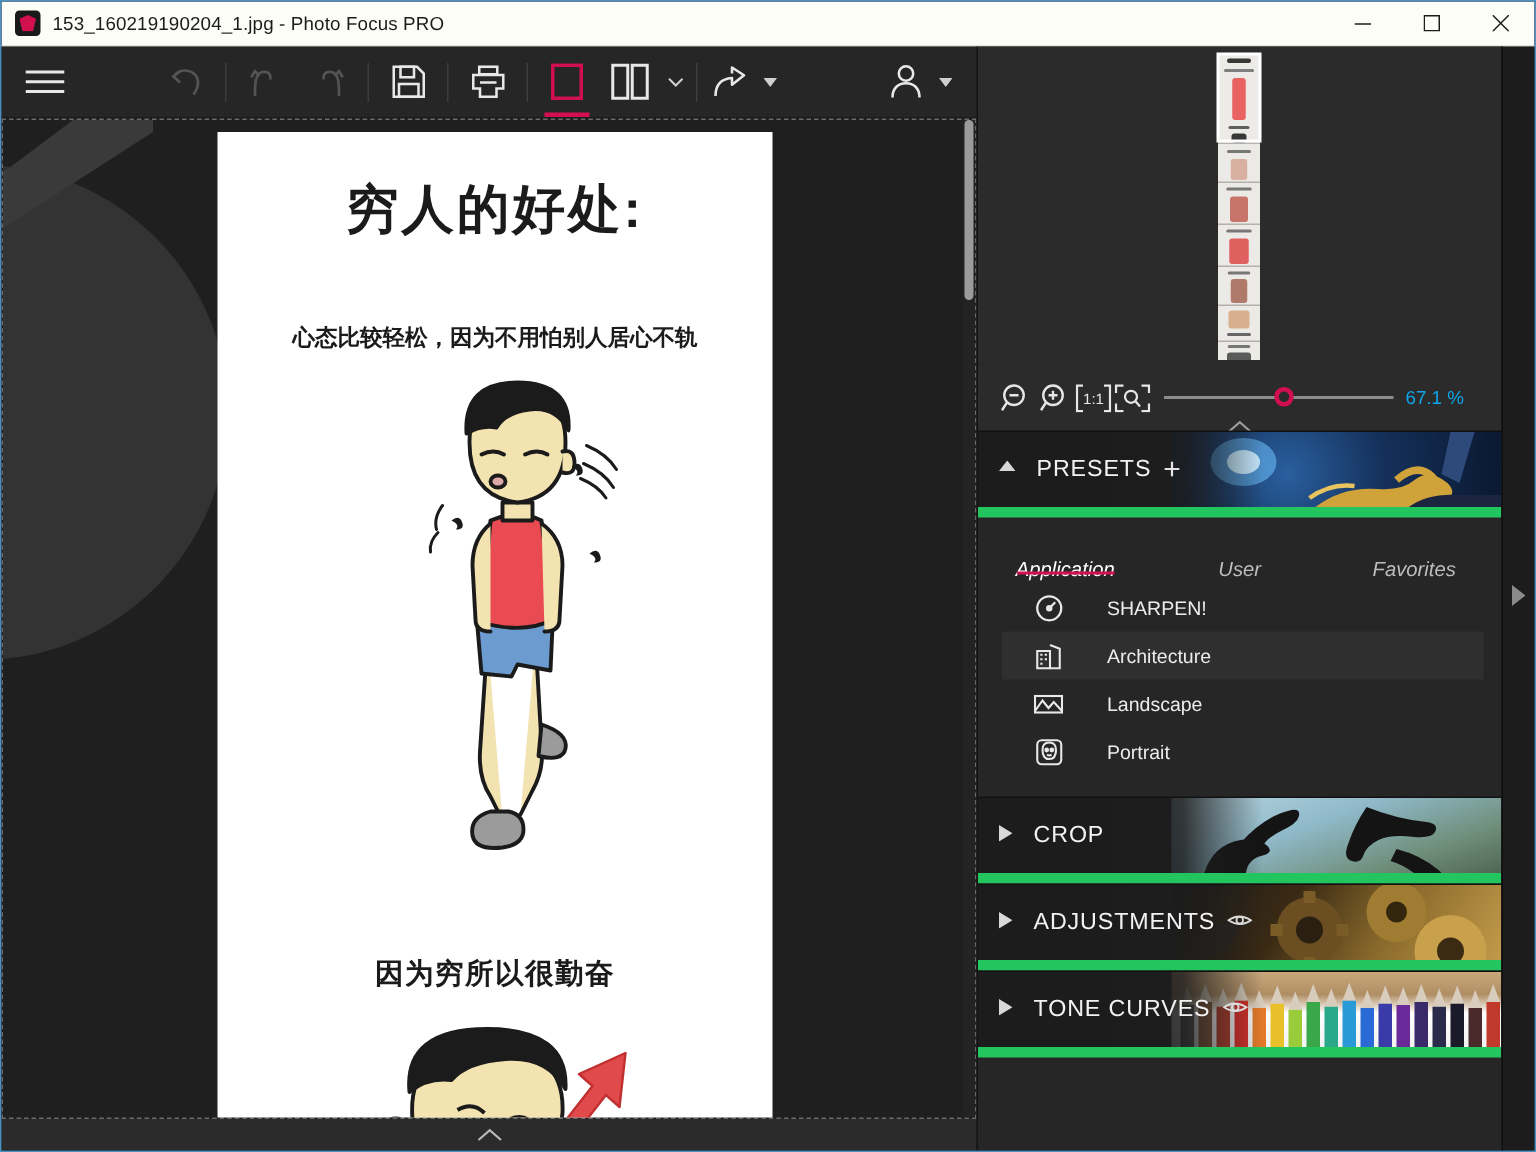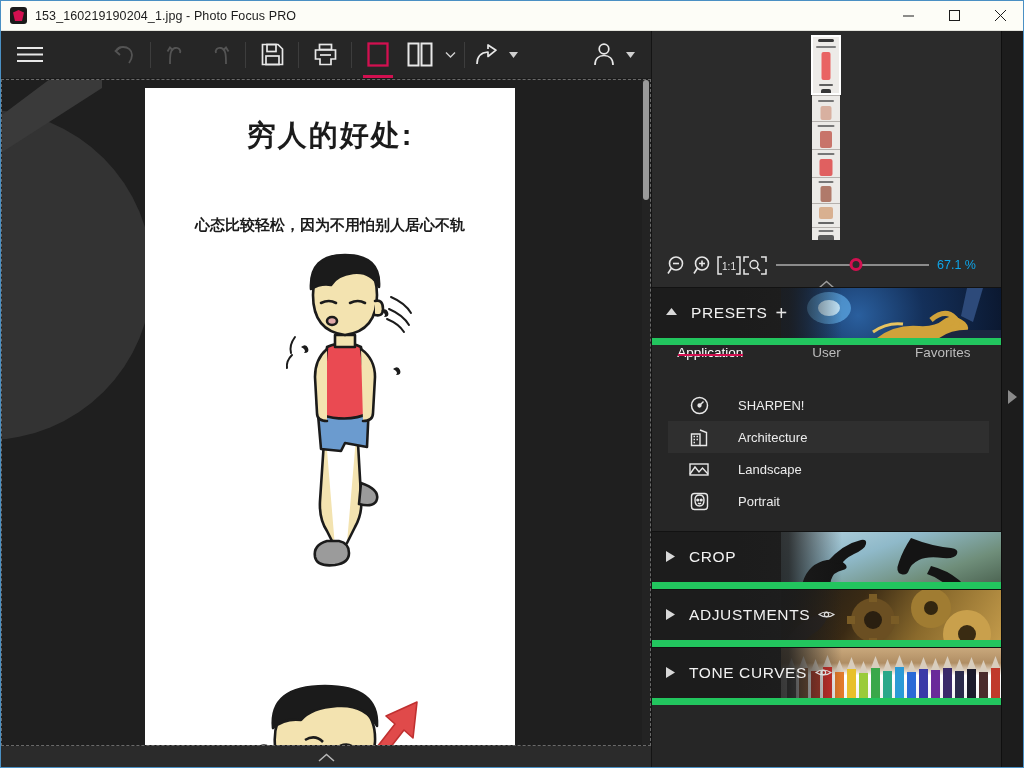--- a/index.html
+++ b/index.html
@@ -97,21 +97,21 @@
   }
   .photo {
     position: absolute; left: 143px; top: 8px;
     width: 370px; height: 700px;
     background: #ffffff;
     overflow: hidden;
   }
   .photo-title {
     position: absolute; top: 28px; left: 0; right: 0;
     text-align: center;
-    font-size: 29px; font-weight: bold; color: #1b1b1b;
+    font-size: 35px; font-weight: bold; color: #1b1b1b;
     letter-spacing: 2px;
   }
   .photo-sub {
     position: absolute; top: 128px; left: 0; right: 0;
     text-align: center;
     font-size: 15px; font-weight: bold; color: #1b1b1b;
     letter-spacing: 0px;
     white-space: nowrap;
   }
   .photo-caption2 {
@@ -214,22 +214,23 @@
   }
   .sec-tri { position: relative; margin-left: 14px; color: #d8d8d8; font-size: 10px; z-index: 2; }
   .sec-label {
     position: relative; z-index: 2;
     margin-left: 14px; font-size: 15.5px; color: #f2f2f2; letter-spacing: .6px;
   }
   .sec-plus { position: relative; z-index: 2; margin-left: 8px; color: #e4e4e4; font-size: 20px; font-weight: 300; line-height: 1; }
   .sec-eye { position: relative; z-index: 2; margin-left: 8px; color: #dcdcdc; }
 
   .tabs {
-    display: flex; height: 42px; align-items: flex-start;
+    display: flex; height: 42px; align-items: flex-end;
     background: #262626;
+    font-style: italic;
   }
   .tab {
     flex: 1; display: flex; align-items: center; justify-content: center;
     font-size: 13.5px; color: #bdbdbd; position: relative;
   }
   .tab.active { color: #ffffff; }
   .tab.active::after {
     content: ""; position: absolute; bottom: 4px; left: 22%; right: 22%;
     height: 2px; background: #d21050;
   }
@@ -414,20 +415,21 @@
           <path d="M30 86 q-6 8 -4 16"></path>
           <path d="M27 104 q-6 6 -5 13"></path>
         </g>
         <g fill="#1b1b1b">
           <path d="M116 60 q5 -4 7 1 q2 5 -4 5 q3 -3 -3 -6 z"></path>
           <path d="M36 96 q5 -4 7 1 q2 5 -4 5 q3 -3 -3 -6 z"></path>
           <path d="M128 118 q5 -4 7 1 q2 5 -4 5 q3 -3 -3 -6 z"></path>
         </g>
       </svg>
 
+      <div class="photo-caption2">因为穷所以很勤奋</div>
 
       <svg class="boy2" width="230" height="110" viewBox="0 0 230 110">
         <g stroke="#1b1b1b" stroke-width="2.6" stroke-linejoin="round">
           <path d="M30 66 q-4 -48 50 -48 q52 0 50 44 q-4 38 -48 42 q-48 -2 -52 -38 z" fill="#f3e3b0"></path>
           <path d="M28 48 q-4 -42 52 -42 q54 0 52 40 q-12 -22 -40 -20 q-26 2 -36 14 q-16 -2 -28 8 z" fill="#1b1b1b"></path>
           <path d="M60 60 q10 -6 18 2" fill="none"></path>
           <path d="M95 66 q10 -4 16 4" fill="none"></path>
           <rect x="68" y="84" width="26" height="20" rx="2" fill="#ffffff"></rect>
           <path d="M22 66 q-10 -2 -10 8 q0 10 10 8" fill="#f3e3b0"></path>
         </g>

